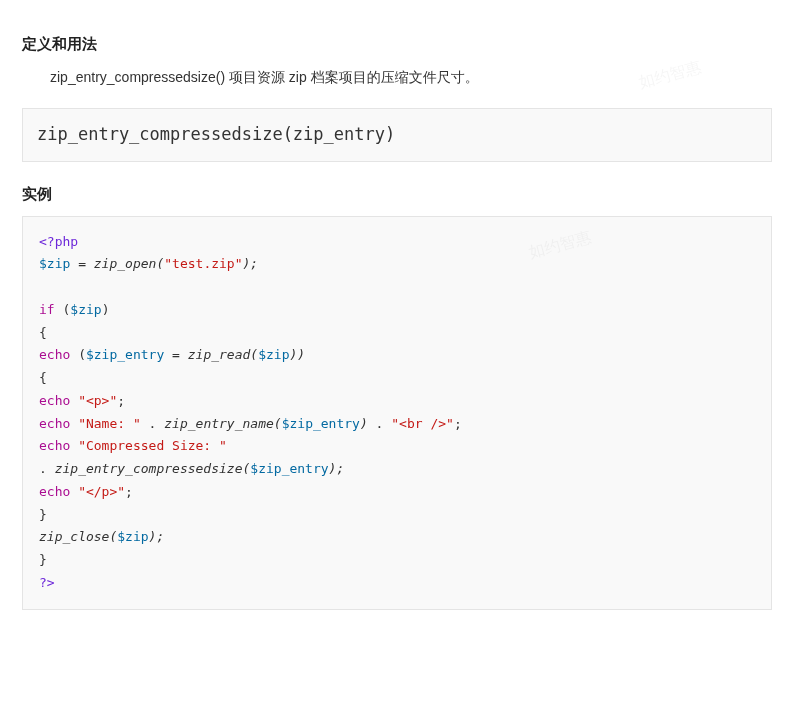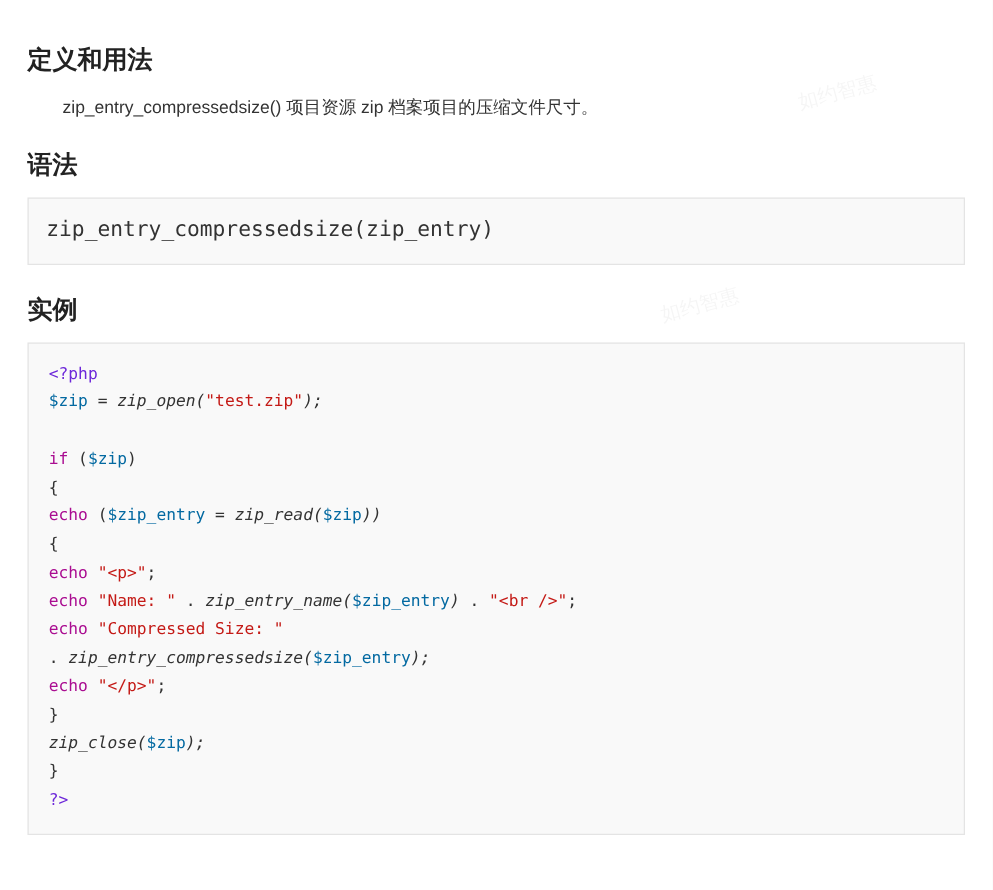--- a/index.html
+++ b/index.html
@@ -10,21 +10,21 @@
     body {
       font-family: -apple-system, BlinkMacSystemFont, "Segoe UI", "PingFang SC", "Microsoft YaHei", sans-serif;
       font-size: 14px;
       line-height: 1.6;
       color: #333;
       background: #fff;
       padding: 12px 22px;
       width: 794px;
     }
     h3 {
-      font-size: 20px;
+      font-size: 15px;
       font-weight: bold;
       margin-bottom: 10px;
       margin-top: 20px;
       color: #222;
     }
     h3:first-child {
       margin-top: 0;
     }
     .indent {
       padding-left: 28px;
@@ -85,21 +85,20 @@
 </head>
 <body>
 
 <div class="container">
   <span class="watermark wm1">如约智惠</span>
   <span class="watermark wm2">如约智惠</span>
 
   <h3>定义和用法</h3>
   <div class="indent">zip_entry_compressedsize() 项目资源 zip 档案项目的压缩文件尺寸。</div>
 
-  <h3>语法</h3>
   <div class="syntax-box">zip_entry_compressedsize(zip_entry)</div>
 
 
   <h3>实例</h3>
   <div class="code-box" id="code-target"><span class="php-tag">&lt;?php</span>
 <span class="var">$zip</span><span class="op"> = </span><span class="func">zip_open(</span><span class="str">"test.zip"</span><span class="func">);</span>
 
 <span class="kw">if</span><span class="op"> (</span><span class="var">$zip</span><span class="op">)</span>
 <span class="op">{</span>
 <span class="kw">echo</span><span class="op"> (</span><span class="var">$zip_entry</span><span class="op"> = </span><span class="func">zip_read(</span><span class="var">$zip</span><span class="func">))</span>

